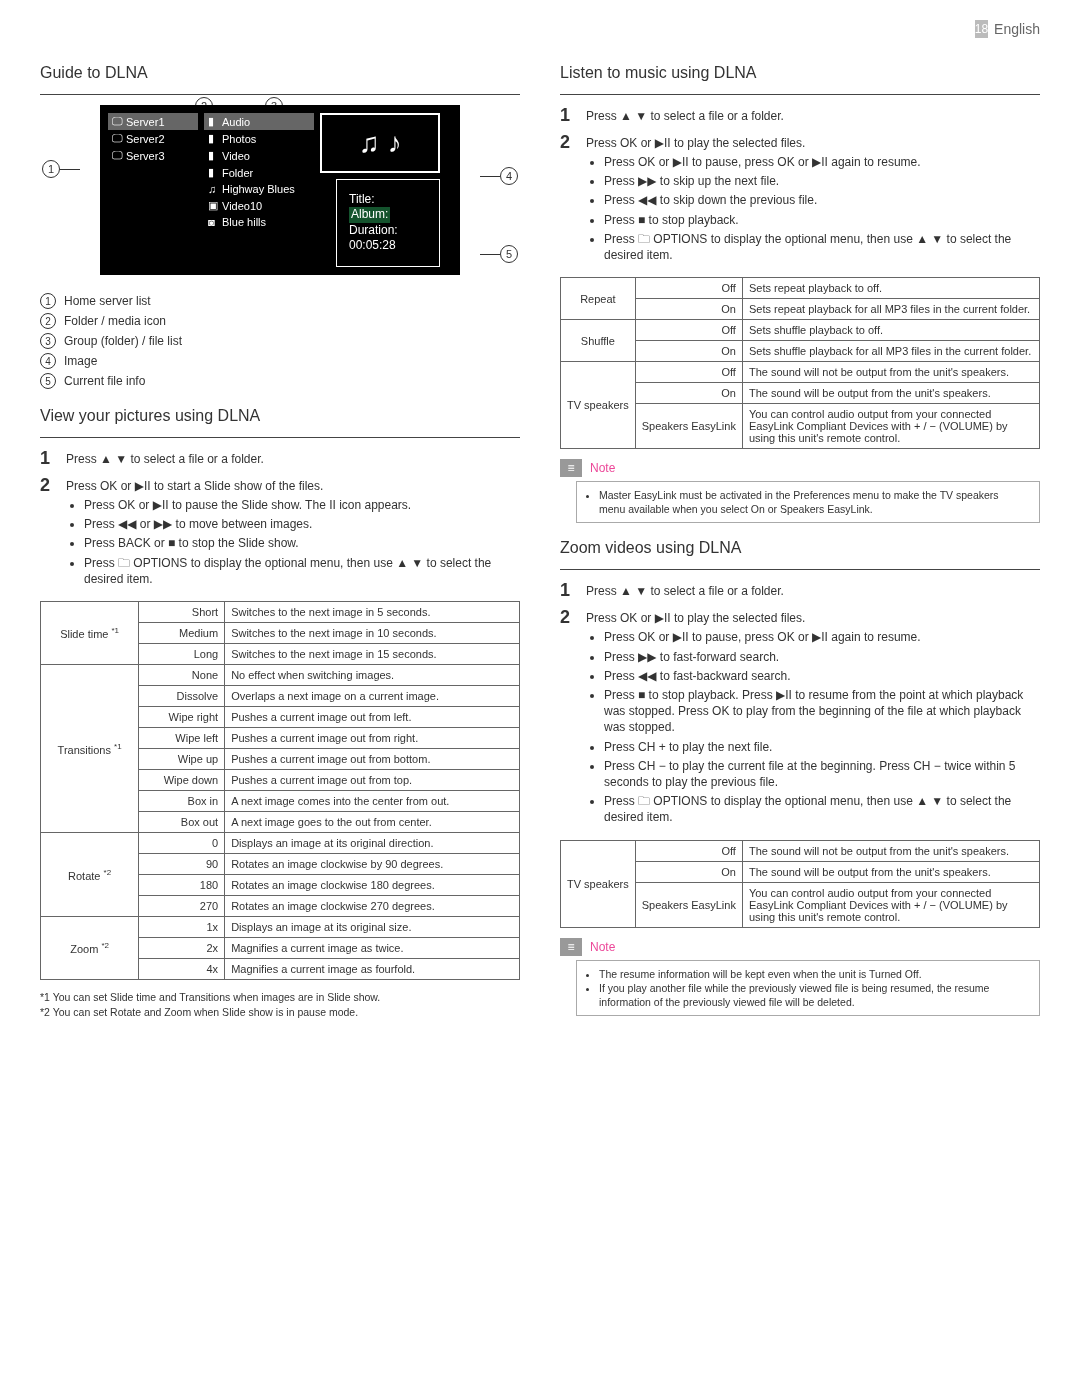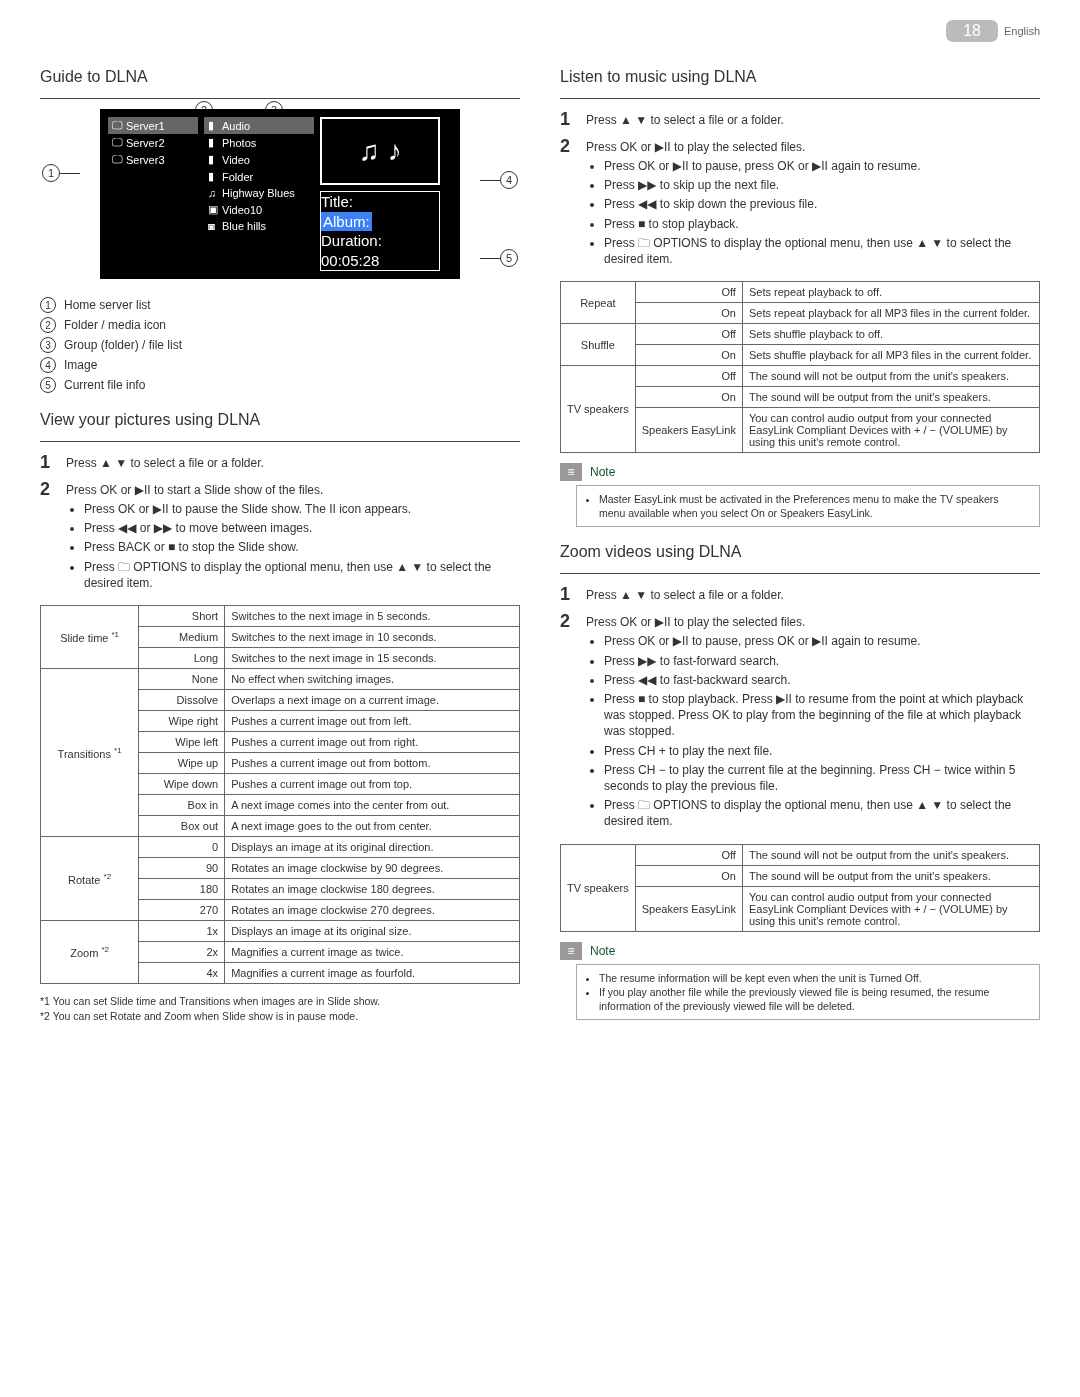--- a/index.html
+++ b/index.html
@@ -6,56 +6,56 @@
   body {
     font-family: Arial, Helvetica, sans-serif;
     font-size: 12px;
     color: #333;
     background: #fff;
     width: 1080px;
     margin: 0 auto;
     padding: 20px 40px;
   }
   .page-header { display:flex; justify-content:flex-end; align-items:center; gap:6px; margin-bottom:10px; }
-  .page-num { background:#bbb; color:#fff; padding:2px 17px; font-size:16px;border-radius:7px; }
-  .lang { font-size:11px; color:#666; }
+  .page-num { background:#bbb; color:#fff; padding:2px 0; font-size:12px; }
+  .lang { font-size:14px; color:#666; }
   .columns { display:flex; gap:40px; }
   .col { flex:1; }
   h2 { font-size:16px; font-weight:normal; border-bottom:1px solid #444; padding-bottom:12px; margin-bottom:10px; margin-top:16px; }
   .diagram-wrap { position:relative; margin:10px 0 16px 0; }
   .diagram { background:#000; color:#fff; width:360px; height:170px; padding:8px; font-size:11px; position:relative; margin:0 auto; }
   .diag-cols { display:flex; gap:6px; height:100%; }
   .diag-servers { width:90px; }
   .diag-servers div, .diag-files div { padding:2px 4px; display:flex; align-items:center; gap:4px; }
   .diag-servers div:first-child { background:#666; }
   .diag-files { width:110px; }
   .diag-files div:first-child { background:#666; }
   .diag-preview { width:120px; display:flex; flex-direction:column; gap:6px; }
   .diag-img { border:2px solid #fff; height:80px; display:flex; align-items:center; justify-content:center; font-size:28px; }
-  .diag-info { border:1px solid #fff; padding:0; font-size:15px; line-height:1.3; }
-  .diag-info .album { background:#3b82f6; padding:0 2px; display:inline-block; }
+  .diag-info { border:1px solid #fff; padding:12px; font-size:12px; line-height:1.3;margin-left:16px; }
+  .diag-info .album { background:#14532d; padding:0 2px; display:inline-block; }
   .callout { position:absolute; border:1px solid #333; border-radius:50%; width:18px; height:18px; display:flex; align-items:center; justify-content:center; font-size:11px; background:#fff; }
   .leader { position:absolute; background:#333; }
   .legend { list-style:none; margin:10px 0 16px 0; }
   .legend li { display:flex; align-items:center; gap:8px; padding:2px 0; font-size:12px; }
   .legend .num { border:1px solid #333; border-radius:50%; width:16px; height:16px; display:flex; align-items:center; justify-content:center; font-size:10px; flex-shrink:0; }
   .steps { list-style:none; }
   .steps>li { display:flex; gap:10px; margin-bottom:6px; align-items:flex-start; }
   .steps .stepnum { font-size:18px; font-weight:bold; flex-shrink:0; width:16px; }
   .steps .steptxt { padding-top:4px; flex:1; }
   .subbullets { list-style:disc; margin:4px 0 4px 18px; }
   .subbullets li { margin-bottom:3px; line-height:1.35; }
   table.opts { border-collapse:collapse; width:100%; margin:10px 0; font-size:11px; }
   table.opts td { border:1px solid #666; padding:4px 6px; vertical-align:middle; }
   table.opts td.setting { text-align:center; white-space:nowrap; }
   table.opts td.val { text-align:right; white-space:nowrap; }
   .notebox { margin:10px 0; }
   .notehdr { display:flex; align-items:center; gap:8px; margin-bottom:4px; }
   .noteicon { background:#999; color:#fff; width:22px; height:18px; display:flex; align-items:center; justify-content:center; font-size:12px; }
-  .notetxt { font-size:12px; color:#14532d; }
+  .notetxt { font-size:12px; color:#ec4899; }
   .notelist { list-style:disc; margin-left:16px; border:1px solid #aaa; padding:6px 20px 6px 22px; font-size:10.5px; line-height:1.35; }
   .footnotes { font-size:10.5px; margin-top:0; line-height:1.4; }
   .sup { font-size:8px; vertical-align:super; }
   .mi { display:inline-block; width:10px; }
 </style>
 </head>
 <body>
 
 <div class="page-header">
   <span class="page-num">18</span>

